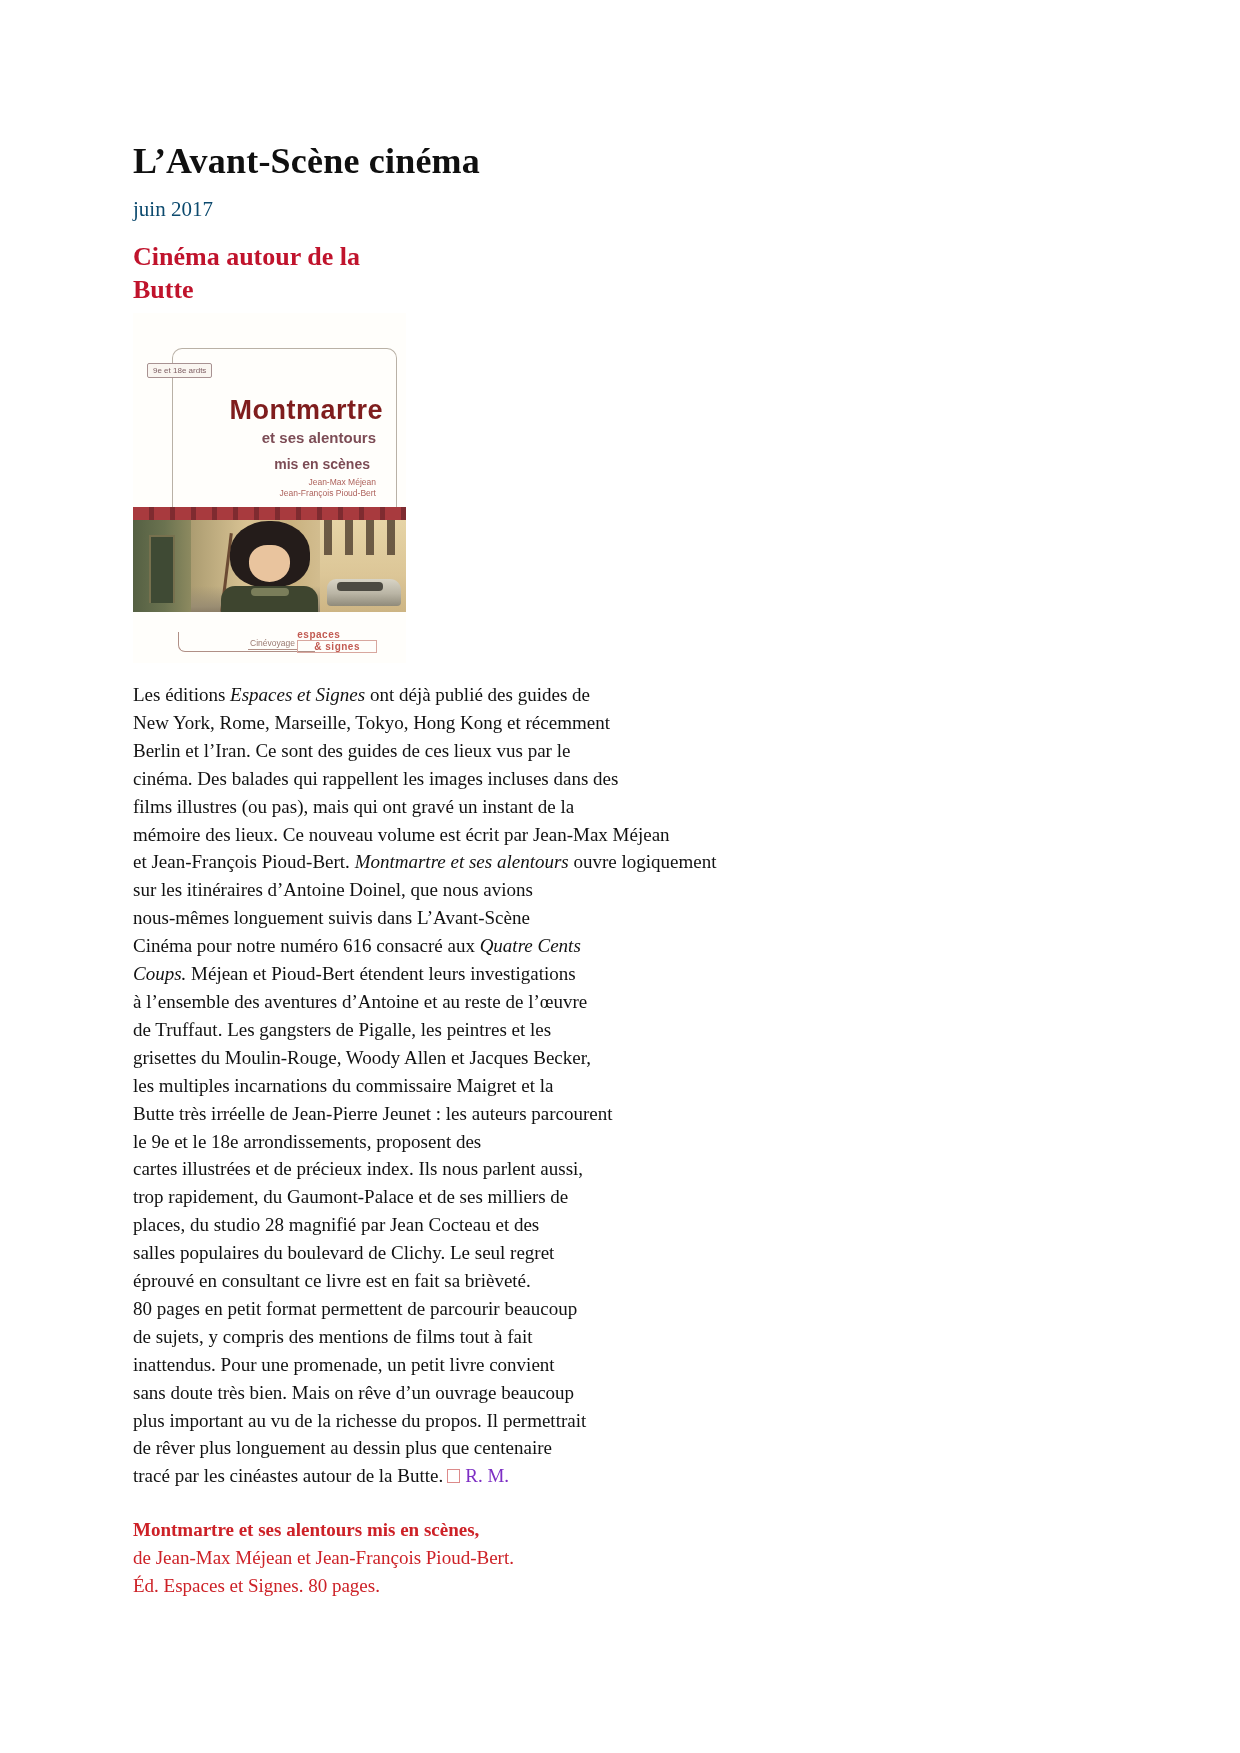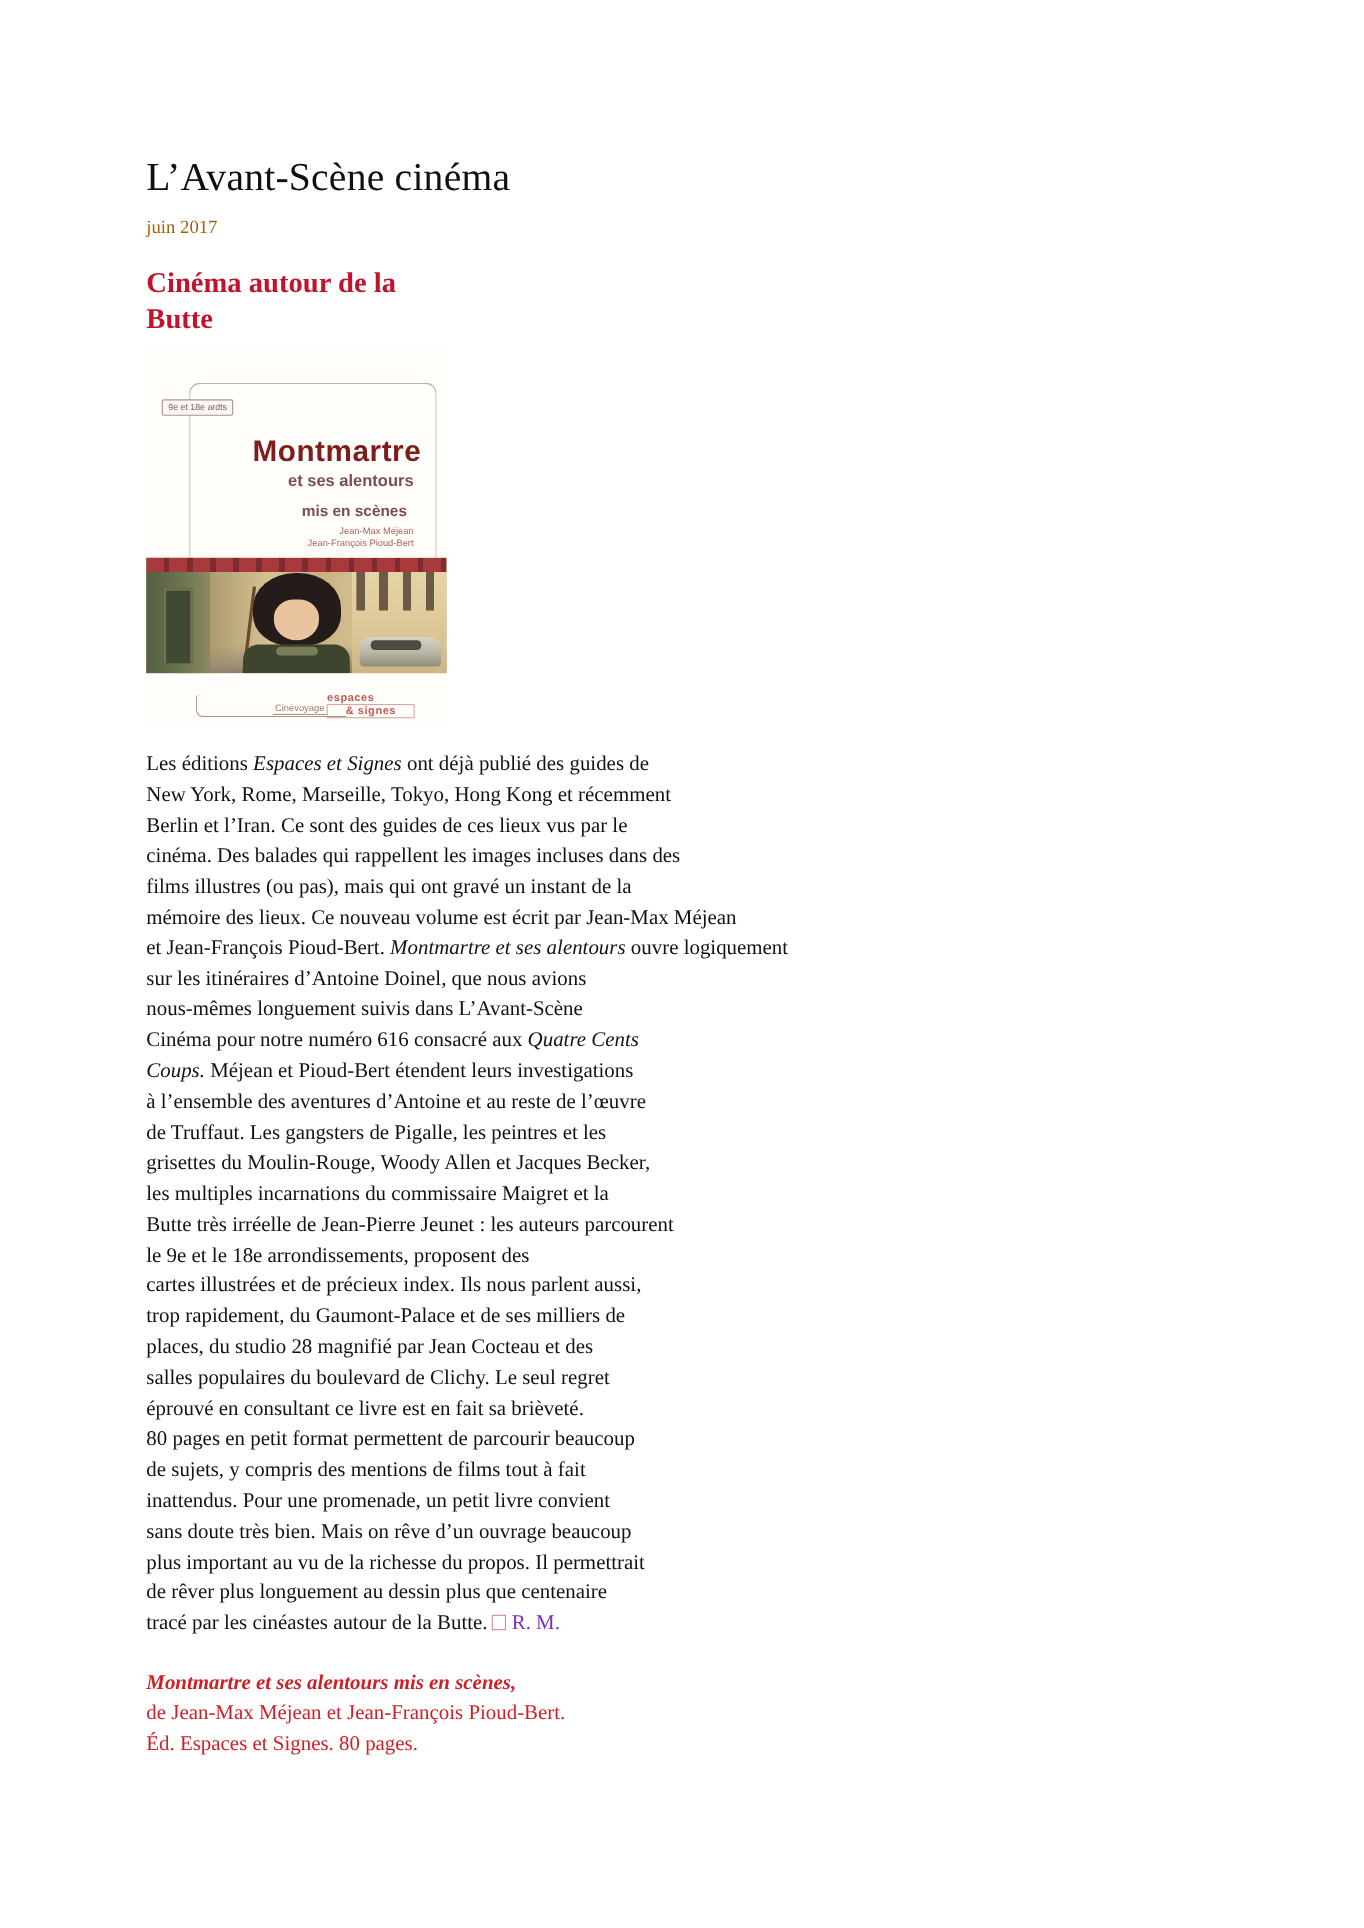--- a/index.html
+++ b/index.html
@@ -5,25 +5,25 @@
   html, body { margin:0; padding:0; background:#ffffff; }
   .page {
     position:relative; width:1240px; height:1753px;
     background:#ffffff; overflow:hidden; margin:0 auto;
     font-family:"Liberation Serif", serif; color:#141414;
   }
 
   
   .pub-title {
     position:absolute; left:133px; top:140px; margin:0;
-    font-size:36px; font-weight:400; color:#101010; letter-spacing:0.2px;
+    font-size:36px; font-weight:700; color:#101010; letter-spacing:0.2px;
   }
   .issue-date {
     position:absolute; left:133px; top:197px;
-    font-size:17px; color:#a16207;
+    font-size:21px; color:#0c4a6e;
   }
   .section-heading {
     position:absolute; left:133px; top:240px; margin:0;
     font-size:26px; font-weight:700; line-height:33px;
     color:var(--heading,#c0132c);
   }
 
   
   .cover { position:absolute; left:133px; top:313px; width:273px; height:350px; background:#fffefb; }
   .cover-frame {
@@ -136,21 +136,21 @@
   .article .line { white-space:nowrap; }
   .seg-i { font-style:italic; }
   .seg-sig { color:var(--sig,#7d2ec4); }
   .seg-box {
     display:inline-block; width:11px; height:12px; margin:0 5px 0 4px;
     border:1px solid var(--box,#dc8a8a); vertical-align:-1px;
   }
 
   
   .reference { position:absolute; left:133px; top:1516px; font-size:19px; line-height:28px; color:var(--footer,#cd2127); }
-  .reference .f1 { font-weight:700; font-style:italic; }
+  .reference .f1 { font-weight:700; }
 </style>
 </head>
 <body>
 
 <div class="page">
 
   <h1 class="pub-title">L’Avant-Scène cinéma</h1>
   <div class="issue-date">juin 2017</div>
 
   <h2 class="section-heading"><span>Cinéma autour de la</span><br><span>Butte</span></h2>

